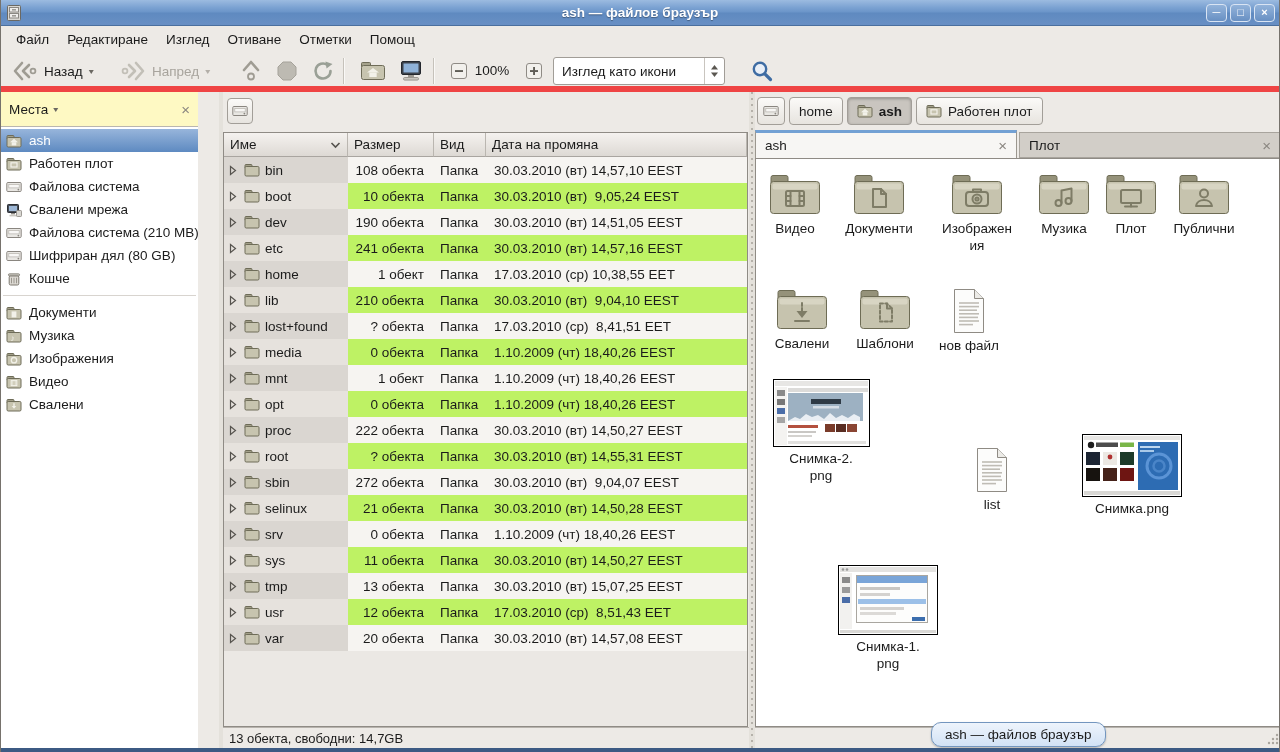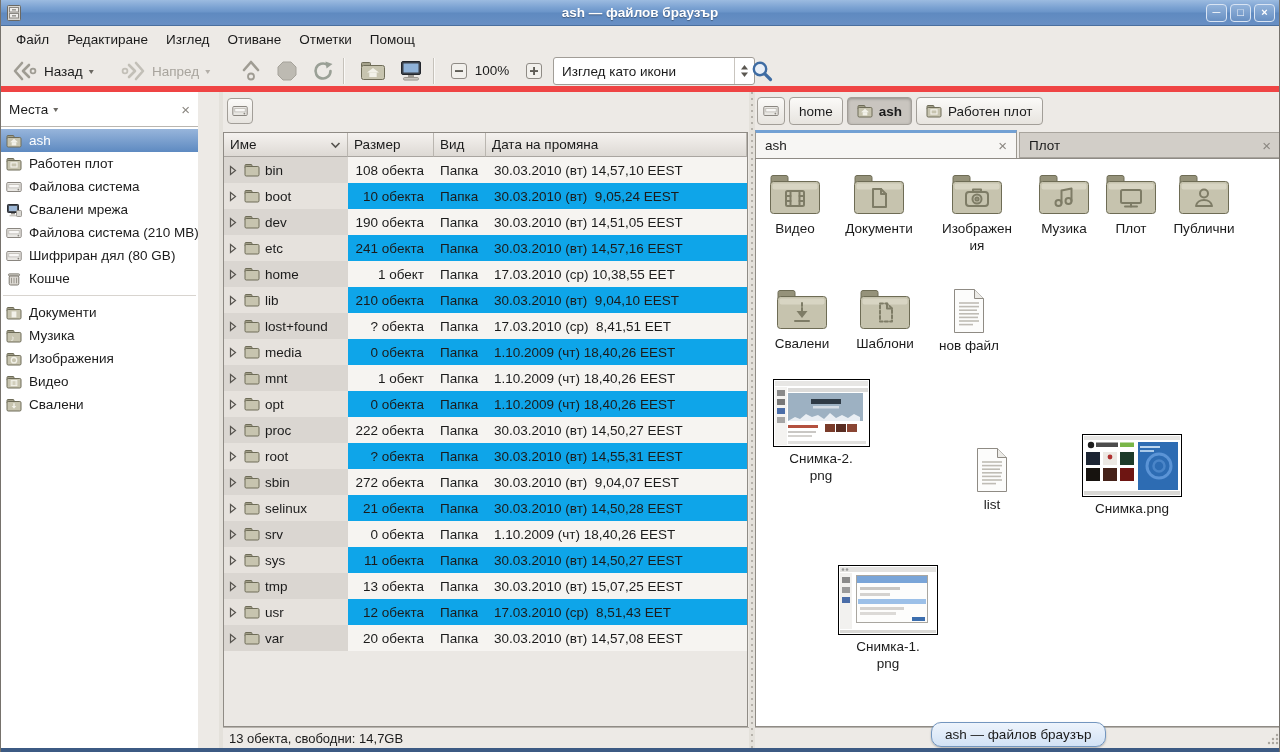--- a/index.html
+++ b/index.html
@@ -32,21 +32,21 @@
   .disabled{color:#a8a49d;}
   .chev{font-size:10px;color:#6b6862;transform:scaleY(.8);}
   .tsep{position:absolute;top:8px;height:26px;width:0;border-left:1px solid #c6c2bb;border-right:1px solid #faf9f7;}
   .zoomlabel{position:absolute;top:13px;text-align:center;}
   .combo{position:absolute;top:7px;height:28px;background:#fff;border:1px solid #a19d97;border-radius:3px;
     display:flex;align-items:center;}
   .combo-text{flex:1;padding-left:8px;white-space:nowrap;}
   .combo-spin{width:20px;height:100%;border-left:1px solid #c9c5bf;display:flex;align-items:center;justify-content:center;}
   
   .main{position:absolute;left:0;top:92px;width:100%;height:656px;background:#edeae6;}
-  .sidebar{position:absolute;left:0;top:0;width:197px;height:100%;background:#ffffff;}
+  .sidebar{position:absolute;left:0;top:0;width:197px;height:100%;background:#fef9c3;}
   .sb-header{height:34px;display:flex;align-items:center;padding:0 8px;gap:5px;}
   .sb-close{margin-left:auto;color:#8a8680;font-size:15px;}
   .sb-list{position:absolute;top:34px;left:0;right:0;bottom:0;background:#fff;border-top:1px solid #bab6b0;padding-top:2px;}
   .sb-item{height:23px;display:flex;align-items:center;gap:7px;padding-left:5px;white-space:nowrap;}
   .sb-item.selected{background:linear-gradient(180deg,#97b5db,#5e8ac1);color:#fff;}
   .sb-sep{height:1px;background:#d8d4cf;margin:5px 2px;}
   .sash1{position:absolute;left:218px;top:0;width:4px;height:100%;background:#e4e1db;}
   .sash2{position:absolute;left:748px;top:0;width:6px;height:100%;background:#e4e1db;
     background-image:repeating-linear-gradient(180deg,#b5b1aa 0 2px,transparent 2px 6px);
     background-size:2px 100%;background-position:2px 0;background-repeat:no-repeat;}
@@ -61,21 +61,21 @@
   .lvh{background:linear-gradient(180deg,#f5f2ef,#ddd9d4);border-right:1px solid #bab6b0;border-bottom:1px solid #a9a5a0;
     display:flex;align-items:center;padding:0 6px;white-space:nowrap;overflow:hidden;gap:17px;}
   .lvh .hl{flex:1;}
   .lvrow{display:grid;grid-template-columns:124px 86px 52px 1fr;height:26px;}
   .cell{display:flex;align-items:center;white-space:pre;overflow:hidden;}
   .cell.name{gap:5px;padding-left:4px;}
   .cell.size{justify-content:flex-end;padding-right:10px;}
   .cell.type{padding-left:6px;}
   .cell.date{padding-left:8px;}
   .lvrow.odd  .name{background:#dad6d1;} .lvrow.odd  .size,.lvrow.odd  .type,.lvrow.odd  .date{background:#f6f4f1;}
-  .lvrow.even .name{background:#e6e2dd;} .lvrow.even .size,.lvrow.even .type,.lvrow.even .date{background:#0ea5e9;}
+  .lvrow.even .name{background:#e6e2dd;} .lvrow.even .size,.lvrow.even .type,.lvrow.even .date{background:#bef264;}
   .expander{width:11px;display:flex;}
   
   .statusbar{position:absolute;left:0;right:0;bottom:0;height:21px;background:#edeae6;border-top:1px solid #b7b3ad;
     display:flex;align-items:center;padding-left:6px;font-size:13px;}
   .grip{position:absolute;right:1px;bottom:2px;}
   
   .crumbs{position:absolute;left:2px;top:5px;display:flex;}
   .crumb{height:28px;border:1px solid #a29e98;border-radius:4px;background:linear-gradient(180deg,#fbfaf8,#e7e4df);
     display:flex;align-items:center;gap:6px;padding:0 9px;margin-right:4px;white-space:nowrap;}
   .crumb.iconly{padding:0 5px;}
@@ -213,21 +213,21 @@
     <div class="zoomlabel" style="left:468px;width:46px">100%</div>
     <div class="tbtn" style="left:516px">
         <span>
           <svg width="20" height="20" viewBox="0 0 20 20">
             <rect x="2.5" y="2.5" width="15" height="15" rx="2.5" fill="#f2f0ec" stroke="#8f8b85"></rect>
             <rect x="6" y="9.1" width="8" height="1.9" fill="#5f5c56"></rect>
             <rect x="9.1" y="6" width="1.9" height="8" fill="#5f5c56"></rect>
           </svg>
         </span>
       </div>
-    <div class="combo" style="left:552px;width:202px">
+    <div class="combo" style="left:552px;width:172px">
       <span class="combo-text">Изглед като икони</span>
       <span class="combo-spin">
           <span>
             <svg width="9" height="14" viewBox="0 0 9 14">
               <polygon points="4.5,1 8,5.5 1,5.5" fill="#5a5751"></polygon>
               <polygon points="1,8.5 8,8.5 4.5,13" fill="#5a5751"></polygon>
             </svg>
           </span>
         </span>
     </div>

